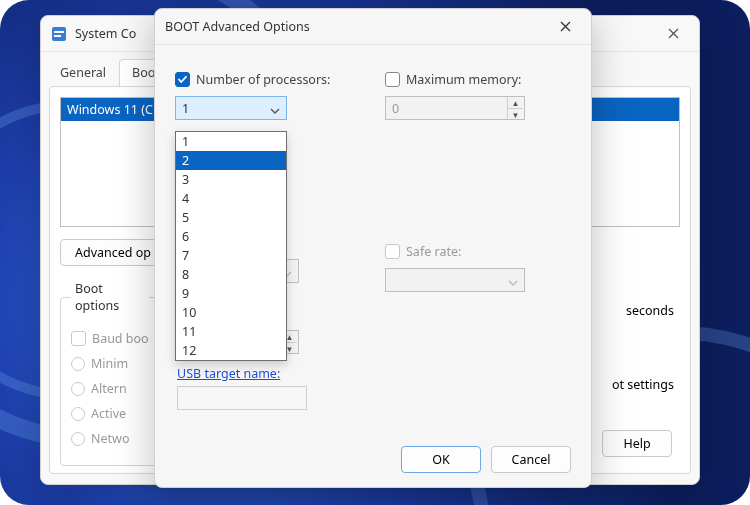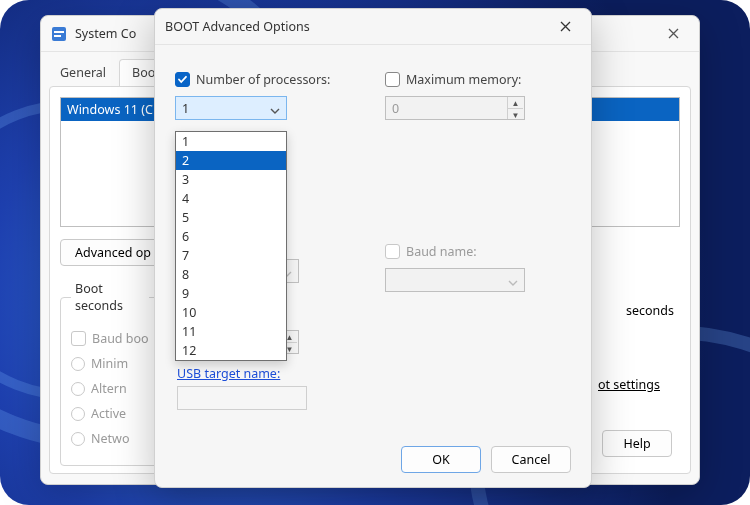--- a/index.html
+++ b/index.html
@@ -121,21 +121,21 @@
       <div class="listbox">
         <div class="row selected txt-truncated">Windows 11 (C</div>
       </div>
 
       <div style="margin-top:12px;">
         <button class="btn txt-truncated" style="width:102px; text-align:center;">Advanced op</button>
       </div>
 
       <div style="display:flex; gap:18px; margin-top:14px;">
         <fieldset style="width:100px;">
-          <legend>Boot seconds</legend>
+          <legend>Boot options</legend>
           <label class="checkbox disabled">
             <span class="box"></span>
               <span class="txt-truncated">Baud boo</span>
           </label>
           <label class="radio disabled">
               <span class="dot"></span>
               <span class="txt-truncated">Minim</span>
             </label>
           <label class="radio disabled">
               <span class="dot"></span>
@@ -145,21 +145,21 @@
               <span class="dot"></span>
               <span class="txt-truncated">Active</span>
             </label>
           <label class="radio disabled">
               <span class="dot"></span>
               <span class="txt-truncated">Netwo</span>
             </label>
         </fieldset>
         <div style="flex:1; position:relative;">
           <div style="position:absolute; right:6px; top:22px; font-size:12.5px;">seconds</div>
-          <div style="position:absolute; right:20px; top:96px; font-size:12.5px;text-decoration:underline;" class="txt-truncated">ot settings</div>
+          <div style="position:absolute; right:6px; top:96px; font-size:12.5px;" class="txt-truncated">ot settings</div>
         </div>
       </div>
 
       <div class="helpbtn-wrap">
         <button class="btn" style="width:70px;">Help</button>
       </div>
     </div>
   </div>
 
   <div id="advopt" class="window">
@@ -203,21 +203,21 @@
                 <div>▲</div>
                 <div>▼</div>
               </div>
           </div>
         </div>
       </div>
 
       <div style="position:absolute; left:230px; top:190px;">
         <label class="checkbox disabled">
           <span class="box"></span>
-          <span>Baud name:</span>
+          <span>Safe rate:</span>
         </label>
         <div class="combo disabled" style="margin-top:6px; width:140px;">
           <span></span>
           <span class="caret">
             <svg width="10" height="10" viewBox="0 0 10 10">
                 <path d="M1 3 L5 7 L9 3" fill="none" stroke="#bbb" stroke-width="1.4"></path>
               </svg>
           </span>
         </div>
       </div>

